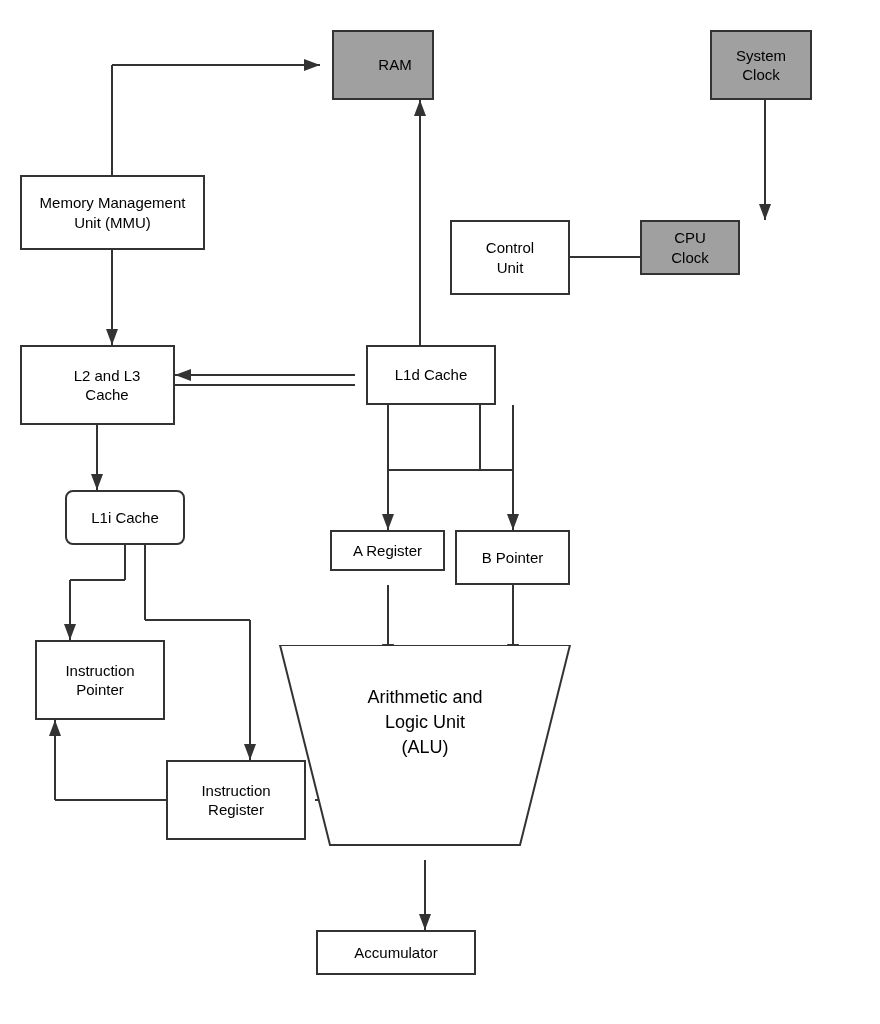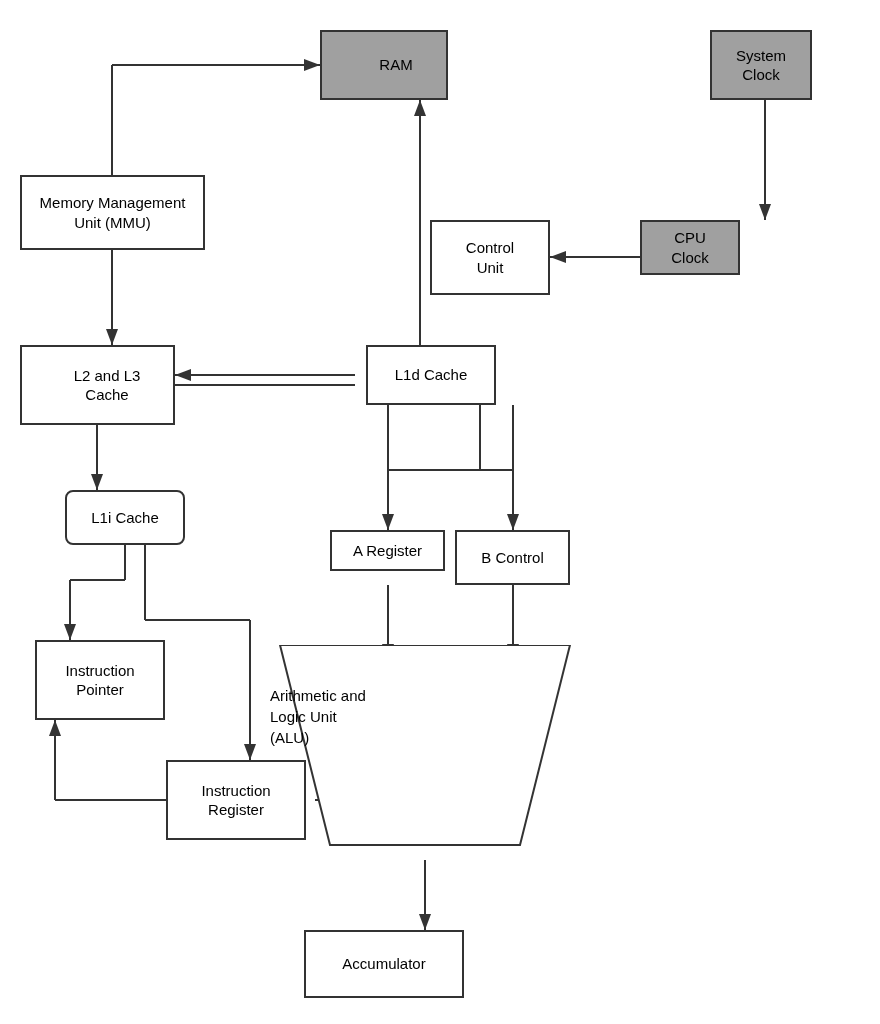--- a/index.html
+++ b/index.html
@@ -103,35 +103,35 @@
     <line x1="55" y1="800" x2="55" y2="720" stroke="#333" stroke-width="2" marker-end="url(#arrowhead)"></line>
     <line x1="55" y1="800" x2="175" y2="800" stroke="#333" stroke-width="2"></line>
 
     <line x1="315" y1="800" x2="355" y2="800" stroke="#333" stroke-width="2"></line>
     <line x1="355" y1="800" x2="390" y2="800" stroke="#333" stroke-width="2" marker-end="url(#arrowhead)"></line>
 
     <line x1="425" y1="860" x2="425" y2="930" stroke="#333" stroke-width="2" marker-end="url(#arrowhead)"></line>
 
   </svg>
 
-  <div class="box gray-bg" style="left:320px; top:30px; width:128px; height:70px;padding-left:24px;">
+  <div class="box gray-bg" style="left:332px; top:30px; width:102px; height:70px;padding-left:24px;">
     <span>RAM</span>
   </div>
 
   <div class="box gray-bg" style="left:710px; top:30px; width:102px; height:70px;">
     <span style="white-space:pre-line;">System
 Clock</span>
   </div>
 
   <div class="box" style="left:20px; top:175px; width:185px; height:75px;">
     <span style="white-space:pre-line;">Memory Management
 Unit (MMU)</span>
   </div>
 
-  <div class="box" style="left:430px; top:220px; width:120px; height:75px;">
+  <div class="box" style="left:450px; top:220px; width:120px; height:75px;">
     <span style="white-space:pre-line;">Control
 Unit</span>
   </div>
 
   <div class="box gray-bg" style="left:640px; top:220px; width:100px; height:55px;">
     <span style="white-space:pre-line;">CPU
 Clock</span>
   </div>
 
   <div class="box" style="left:20px; top:345px; width:155px; height:80px;">
@@ -145,42 +145,42 @@
 
   <div class="box" style="left:65px; top:490px; width:120px; height:55px;border-radius:8px;">
     <span>L1i Cache</span>
   </div>
 
   <div class="box" style="left:330px; top:530px; width:115px; height:41px;">
     <span>A Register</span>
   </div>
 
   <div class="box" style="left:455px; top:530px; width:115px; height:55px;">
-    <span>B Control</span>
+    <span>B Pointer</span>
   </div>
 
   <div class="box" style="left:35px; top:640px; width:130px; height:80px;">
     <span style="white-space:pre-line;">Instruction
 Pointer</span>
   </div>
 
   <div class="alu-shape" style="left:270px; top:645px; width:310px; height:210px;">
     <svg width="310" height="210" viewBox="0 0 310 210">
 
       <polygon points="10,0 300,0 250,200 60,200" fill="white" stroke="#333" stroke-width="2"></polygon>
     </svg>
-    <div style="position:absolute; top:40px; left:0; width:100%; text-align:left; font-size:15px; line-height:1.4;">
+    <div style="position:absolute; top:40px; left:0; width:100%; text-align:center; font-size:18px; line-height:1.4;">
       <span style="white-space:pre-line;">Arithmetic and
 Logic Unit
 (ALU)</span>
     </div>
   </div>
 
   <div class="box" style="left:166px; top:760px; width:140px; height:80px;">
     <span style="white-space:pre-line;">Instruction
 Register</span>
   </div>
 
-  <div class="box" style="left:304px; top:930px; width:160px; height:68px;">
+  <div class="box" style="left:316px; top:930px; width:160px; height:45px;">
     <span>Accumulator</span>
   </div>
 
 </div>
 
 </body></html>

